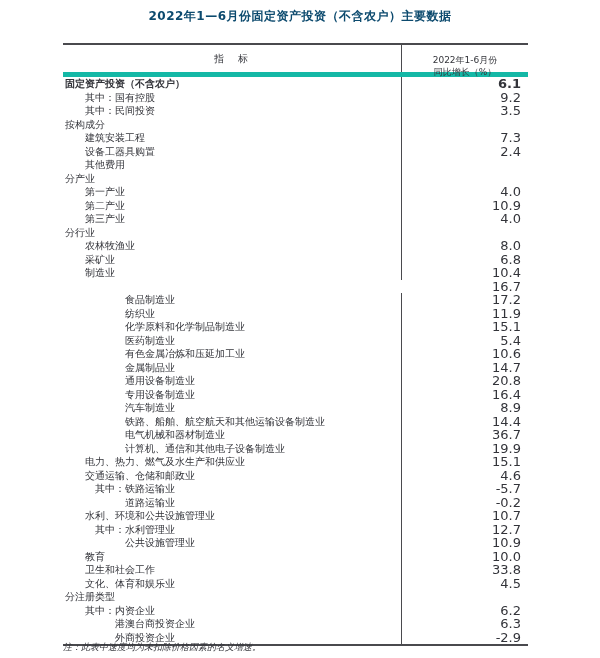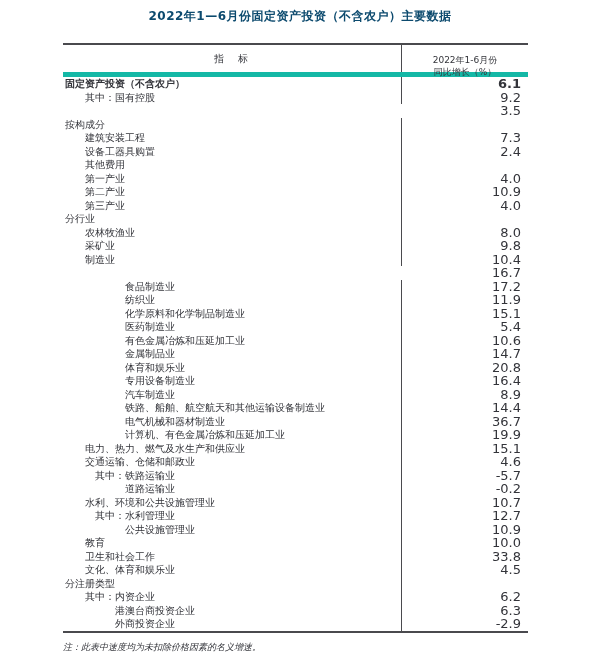--- a/index.html
+++ b/index.html
@@ -82,37 +82,42 @@
   <div class="rows">
       <div class="row ind0 bold">
         <div class="cell-label">固定资产投资（不含农户）</div>
         <div class="cell-value">6.1</div>
       </div>
       <div class="row ind1">
         <div class="cell-label">其中：国有控股</div>
         <div class="cell-value">9.2</div>
       </div>
       <div class="row ind1">
+        <div class="cell-label">其中：民间投资</div>
         <div class="cell-value">3.5</div>
       </div>
       <div class="row ind0">
         <div class="cell-label">按构成分</div>
         <div class="cell-value"></div>
       </div>
       <div class="row ind1">
         <div class="cell-label">建筑安装工程</div>
         <div class="cell-value">7.3</div>
       </div>
       <div class="row ind1">
         <div class="cell-label">设备工器具购置</div>
         <div class="cell-value">2.4</div>
       </div>
       <div class="row ind1">
         <div class="cell-label">其他费用</div>
       </div>
+      <div class="row ind0">
+        <div class="cell-label">分产业</div>
+        <div class="cell-value"></div>
+      </div>
       <div class="row ind1">
         <div class="cell-label">第一产业</div>
         <div class="cell-value">4.0</div>
       </div>
       <div class="row ind1">
         <div class="cell-label">第二产业</div>
         <div class="cell-value">10.9</div>
       </div>
       <div class="row ind1">
         <div class="cell-label">第三产业</div>
@@ -121,21 +126,21 @@
       <div class="row ind0">
         <div class="cell-label">分行业</div>
         <div class="cell-value"></div>
       </div>
       <div class="row ind1">
         <div class="cell-label">农林牧渔业</div>
         <div class="cell-value">8.0</div>
       </div>
       <div class="row ind1">
         <div class="cell-label">采矿业</div>
-        <div class="cell-value">9.8</div>
+        <div class="cell-value">6.8</div>
       </div>
       <div class="row ind1">
         <div class="cell-label">制造业</div>
         <div class="cell-value">10.4</div>
       </div>
       <div class="row ind2">
         <div class="cell-value">16.7</div>
       </div>
       <div class="row ind3">
         <div class="cell-label">食品制造业</div>
@@ -155,41 +160,41 @@
       </div>
       <div class="row ind3">
         <div class="cell-label">有色金属冶炼和压延加工业</div>
         <div class="cell-value">10.6</div>
       </div>
       <div class="row ind3">
         <div class="cell-label">金属制品业</div>
         <div class="cell-value">14.7</div>
       </div>
       <div class="row ind3">
-        <div class="cell-label">体育和娱乐业</div>
+        <div class="cell-label">通用设备制造业</div>
         <div class="cell-value">20.8</div>
       </div>
       <div class="row ind3">
         <div class="cell-label">专用设备制造业</div>
         <div class="cell-value">16.4</div>
       </div>
       <div class="row ind3">
         <div class="cell-label">汽车制造业</div>
         <div class="cell-value">8.9</div>
       </div>
       <div class="row ind3">
         <div class="cell-label">铁路、船舶、航空航天和其他运输设备制造业</div>
         <div class="cell-value">14.4</div>
       </div>
       <div class="row ind3">
         <div class="cell-label">电气机械和器材制造业</div>
         <div class="cell-value">36.7</div>
       </div>
       <div class="row ind3">
-        <div class="cell-label">计算机、有色金属冶炼和压延加工业</div>
+        <div class="cell-label">计算机、通信和其他电子设备制造业</div>
         <div class="cell-value">19.9</div>
       </div>
       <div class="row ind1">
         <div class="cell-label">电力、热力、燃气及水生产和供应业</div>
         <div class="cell-value">15.1</div>
       </div>
       <div class="row ind1">
         <div class="cell-label">交通运输、仓储和邮政业</div>
         <div class="cell-value">4.6</div>
       </div>

